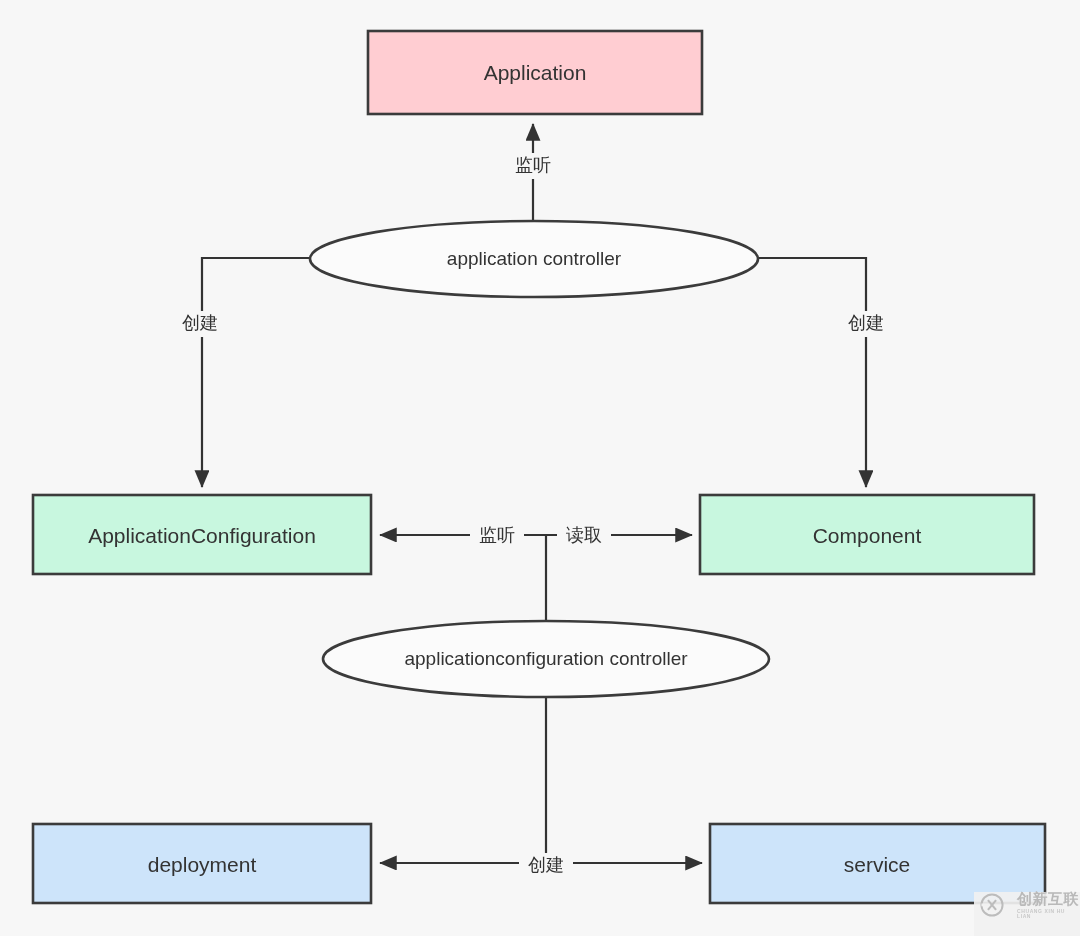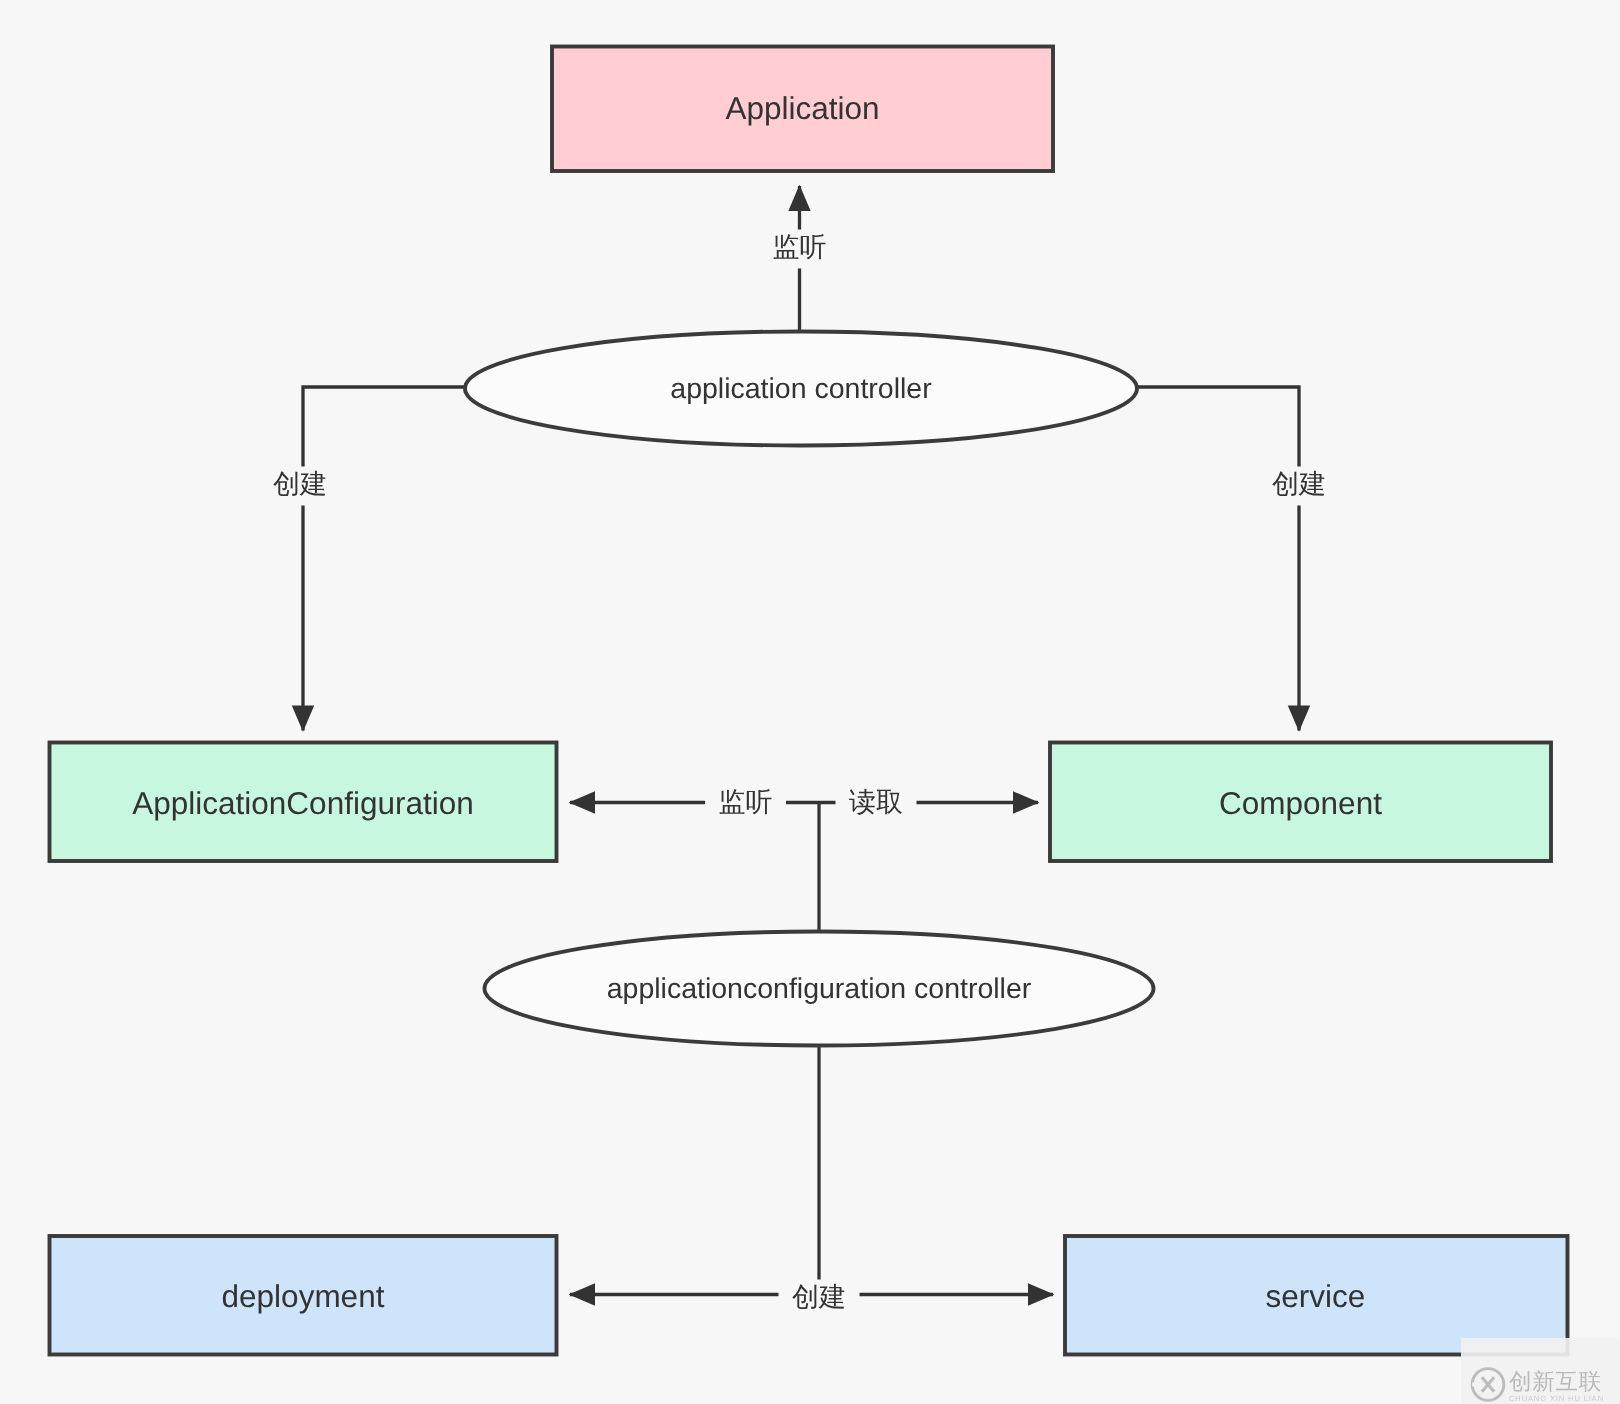--- a/index.html
+++ b/index.html
@@ -48,24 +48,25 @@
   }
   .label-bg { fill: #f7f7f7; }
   .watermark {
     position: absolute;
     right: 0;
     bottom: 0;
     width: 106px;
     height: 44px;
     background: rgba(241,241,241,0.92);
     display: flex;
-    align-items: flex-end;
-    gap: 1px;
+    align-items: flex-start;
+    gap: 12px;
     padding-left: 5px;
     box-sizing: border-box;
+    font-weight: bold;
   }
   .watermark-mark {
     width: 26px;
     height: 26px;
     flex: 0 0 26px;
   }
   .watermark-text {
     display: flex;
     flex-direction: column;
     line-height: 1;

